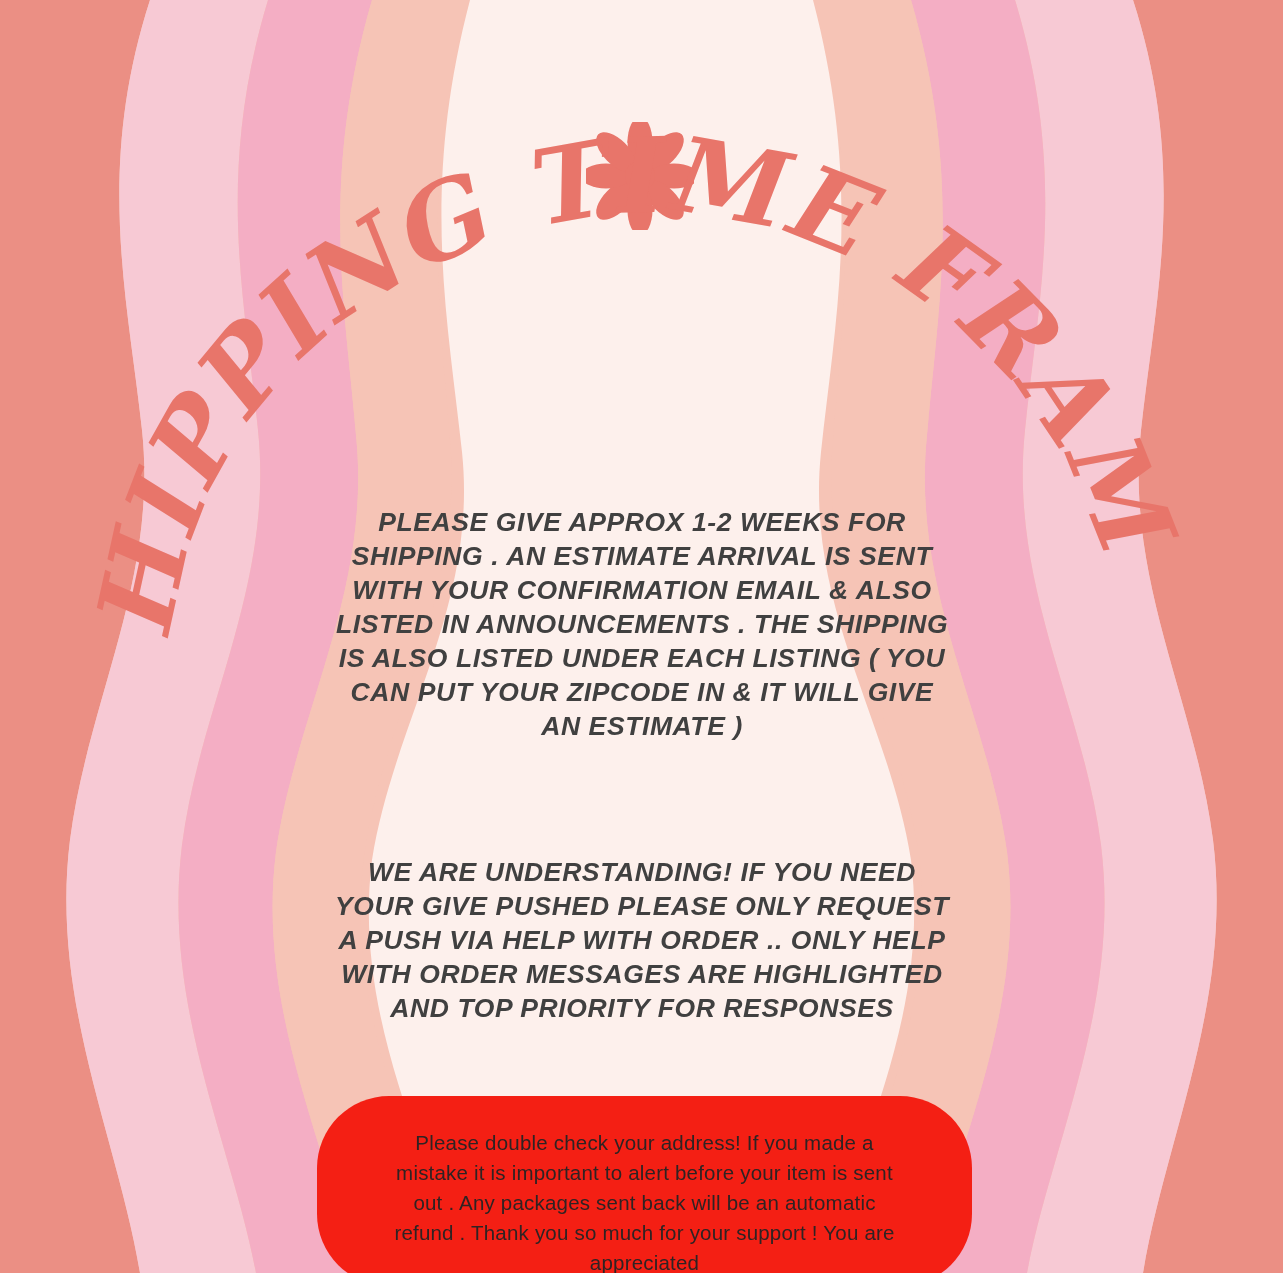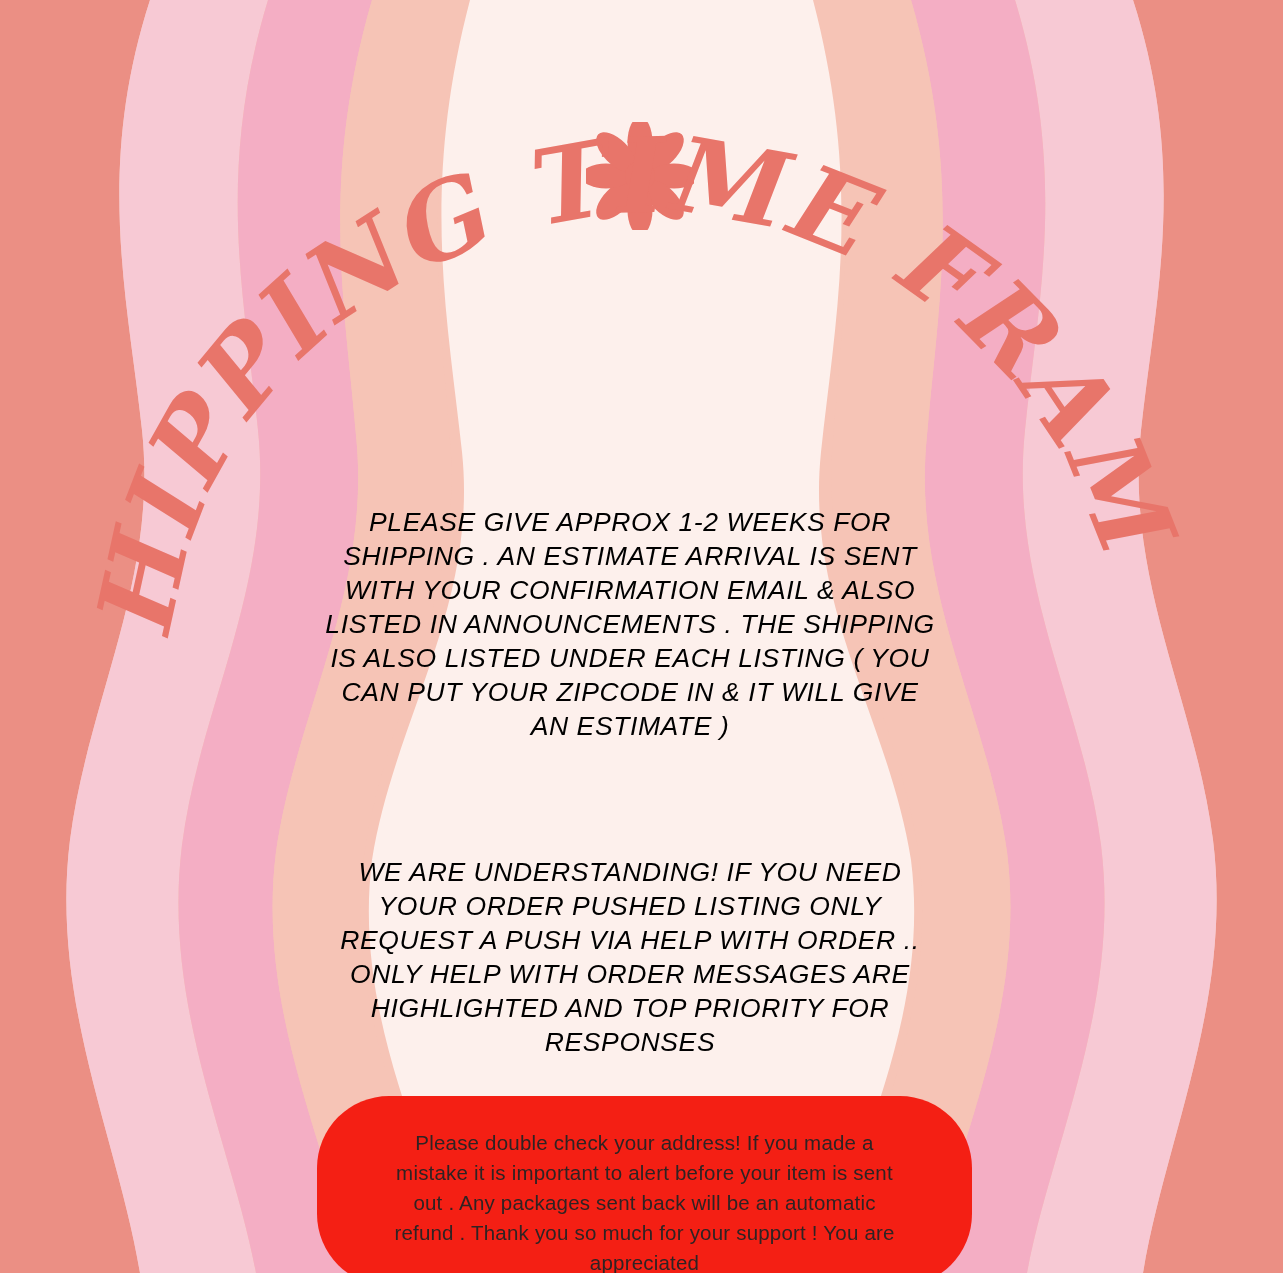--- a/index.html
+++ b/index.html
@@ -56,27 +56,27 @@
     position: absolute;
     left: 586px;
     top: 122px;
     width: 108px;
     height: 108px;
   }
 
   
   .body-block {
     position: absolute;
-    left: 320px;
+    left: 332px;
     width: 620px;
     text-align: center;
-    color: #000000;
+    color: #404040;
     font-family: "Liberation Sans", sans-serif;
     font-style: italic;
-    font-weight: 400;
+    font-weight: 700;
     letter-spacing: 0.6px;
   }
   #para-1 {
     top: 505px;
     font-size: 26.5px;
     line-height: 34px;
   }
   #para-2 {
     top: 855px;
     font-size: 26.5px;
@@ -165,19 +165,19 @@
     <defs>
       <path id="titleArc" d="M 168,660 C 200,300 520,212 650,212 C 830,212 1055,330 1112,592" fill="none"></path>
     </defs>
     <text>
       <textPath href="#titleArc" startOffset="50%" text-anchor="middle">SHIPPING TIME FRAME</textPath>
     </text>
   </svg>
 
   <div class="body-block" id="para-1">PLEASE GIVE APPROX 1-2 WEEKS FOR SHIPPING . AN ESTIMATE ARRIVAL IS SENT WITH YOUR CONFIRMATION EMAIL &amp; ALSO LISTED IN ANNOUNCEMENTS . THE SHIPPING IS ALSO LISTED UNDER EACH LISTING ( YOU CAN PUT YOUR ZIPCODE IN &amp; IT WILL GIVE AN ESTIMATE )</div>
 
-  <div class="body-block" id="para-2">WE ARE UNDERSTANDING! IF YOU NEED YOUR ORDER PUSHED LISTING ONLY REQUEST A PUSH VIA HELP WITH ORDER .. ONLY HELP WITH ORDER MESSAGES ARE HIGHLIGHTED AND TOP PRIORITY FOR RESPONSES</div>
+  <div class="body-block" id="para-2">WE ARE UNDERSTANDING! IF YOU NEED YOUR GIVE PUSHED PLEASE ONLY REQUEST A PUSH VIA HELP WITH ORDER .. ONLY HELP WITH ORDER MESSAGES ARE HIGHLIGHTED AND TOP PRIORITY FOR RESPONSES</div>
 
   <div class="pill">
     <p>Please double check your address! If you made a mistake it is important to alert before your item is sent out . Any packages sent back will be an automatic refund . Thank you so much for your support ! You are appreciated</p>
   </div>
 
 </div>
 
 </body></html>

